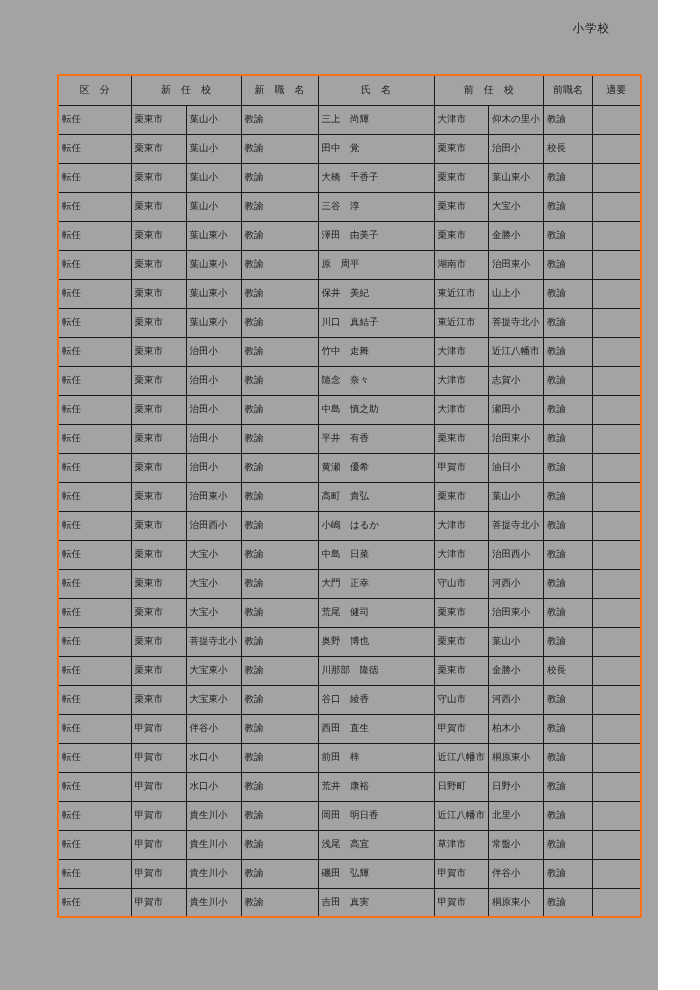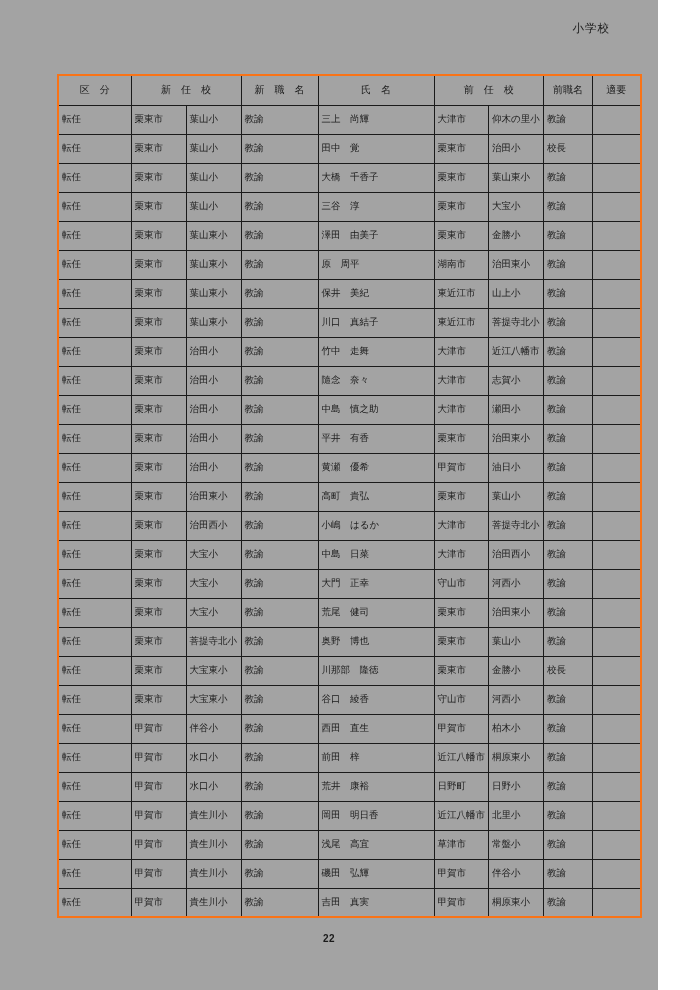--- a/index.html
+++ b/index.html
@@ -428,15 +428,14 @@
     <td><span class="fit">教諭</span></td>
     <td><span class="fit">吉田　真実</span></td>
     <td><span class="fit">甲賀市</span></td>
     <td><span class="fit">桐原東小</span></td>
     <td><span class="fit">教諭</span></td>
     <td><span class="fit"></span></td>
   </tr>
 </tbody>
   </table>
 
-  <div class="page-number">22</div>
 
 </div>
 
 </body></html>

